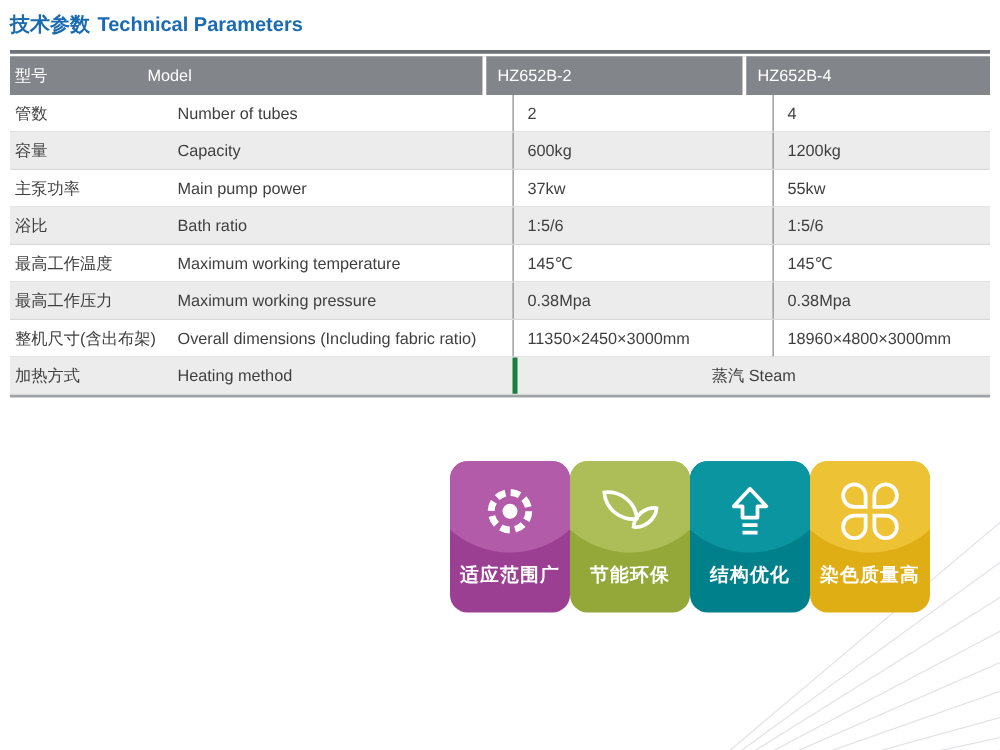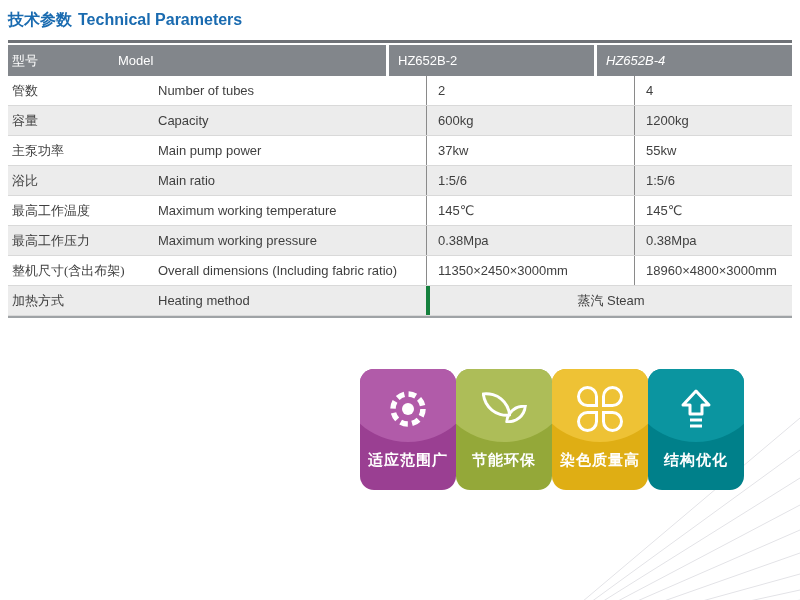--- a/index.html
+++ b/index.html
@@ -15,26 +15,26 @@
   .page-title .cn { margin-right:6px; }
 
   
   .spec-table { position:absolute; left:8px; top:40px; width:784px; font-size:13px; color:#3f3f3f; }
   .table-top-border { height:3px; background:#6f7277; margin-bottom:2px; }
   .thead { display:flex; height:31px; background:#82868b; color:#fff; align-items:center; }
   .th-cn { width:110px; padding-left:4px; }
   .th-en { width:268px; }
   .hgap  { width:3px; height:31px; background:#fff; }
   .th-v1 { width:205px; padding-left:9px; }
-  .th-v2 { flex:1; padding-left:9px;font-style:italic; }
+  .th-v2 { flex:1; padding-left:9px; }
   .tbody .tr { display:flex; height:30px; align-items:center; border-bottom:1px solid #d9d9d9; }
   .tbody .tr:nth-child(odd)  { background:#fff; }
   .tbody .tr:nth-child(even) { background:#ececec; }
-  .td-cn { width:134px; padding-left:4px;font-family:Liberation Serif, serif; }
-  .td-en { width:268px;margin-left:16px; }
+  .td-cn { width:134px; padding-left:4px; }
+  .td-en { width:268px; }
   .td-v  { width:208px; align-self:stretch; display:flex; align-items:center;
            padding-left:11px; border-left:1px solid #8a8a8a; }
   .td-v.last { width:auto; flex:1; }
   .td-merged { flex:1; align-self:stretch; display:flex; align-items:center; justify-content:center;
                border-left:4px solid #15803d; }
   .table-bottom-border { height:2px; background:#9fa3a6; }
 
   
   .badges { position:absolute; left:360px; top:369px; display:flex; }
   .badge { position:relative; width:96px; height:121px; border-radius:14px; overflow:hidden;
@@ -110,21 +110,21 @@
         <div class="td-v last">1200kg</div>
       </div>
       <div class="tr">
         <div class="td-cn">主泵功率</div>
         <div class="td-en">Main pump power</div>
         <div class="td-v">37kw</div>
         <div class="td-v last">55kw</div>
       </div>
       <div class="tr">
         <div class="td-cn">浴比</div>
-        <div class="td-en">Main ratio</div>
+        <div class="td-en">Bath ratio</div>
         <div class="td-v">1:5/6</div>
         <div class="td-v last">1:5/6</div>
       </div>
       <div class="tr">
         <div class="td-cn">最高工作温度</div>
         <div class="td-en">Maximum working temperature</div>
         <div class="td-v">145℃</div>
         <div class="td-v last">145℃</div>
       </div>
       <div class="tr">
@@ -162,39 +162,39 @@
     </div>
 
     <div class="badge" style="--c1: #adbd58; --c2: #94a839;">
       <div class="badge-icon">
         <div class="leaves">
           <div class="leaf big"></div>
           <div class="leaf small"></div>
         </div>
       </div>
       <div class="badge-label">节能环保</div>
+    </div>
+
+    <div class="badge" style="--c1: #0b95a0; --c2: #00808a;">
+      <div class="badge-icon">
+        <svg width="48" height="48" viewBox="0 0 48 48" xmlns="http://www.w3.org/2000/svg">
+          <path d="M24 6 L37 20 L30 20 L30 29 L18 29 L18 20 L11 20 Z" fill="none" stroke="#fff" stroke-width="3" stroke-linejoin="round"></path>
+          <line x1="18" y1="35" x2="30" y2="35" stroke="#fff" stroke-width="3"></line>
+          <line x1="18" y1="41" x2="30" y2="41" stroke="#fff" stroke-width="3"></line>
+        </svg>
+      </div>
+      <div class="badge-label">结构优化</div>
     </div>
 
     <div class="badge" style="--c1: #eec235; --c2: #dfae14;">
       <div class="badge-icon">
         <div class="clover">
           <div class="petal tl"></div>
           <div class="petal tr"></div>
           <div class="petal bl"></div>
           <div class="petal br"></div>
         </div>
       </div>
       <div class="badge-label">染色质量高</div>
     </div>
 
-    <div class="badge" style="--c1: #0b95a0; --c2: #00808a;">
-      <div class="badge-icon">
-        <svg width="48" height="48" viewBox="0 0 48 48" xmlns="http://www.w3.org/2000/svg">
-          <path d="M24 6 L37 20 L30 20 L30 29 L18 29 L18 20 L11 20 Z" fill="none" stroke="#fff" stroke-width="3" stroke-linejoin="round"></path>
-          <line x1="18" y1="35" x2="30" y2="35" stroke="#fff" stroke-width="3"></line>
-          <line x1="18" y1="41" x2="30" y2="41" stroke="#fff" stroke-width="3"></line>
-        </svg>
-      </div>
-      <div class="badge-label">结构优化</div>
-    </div>
-
   </div>
 </div>
 
 </body></html>

